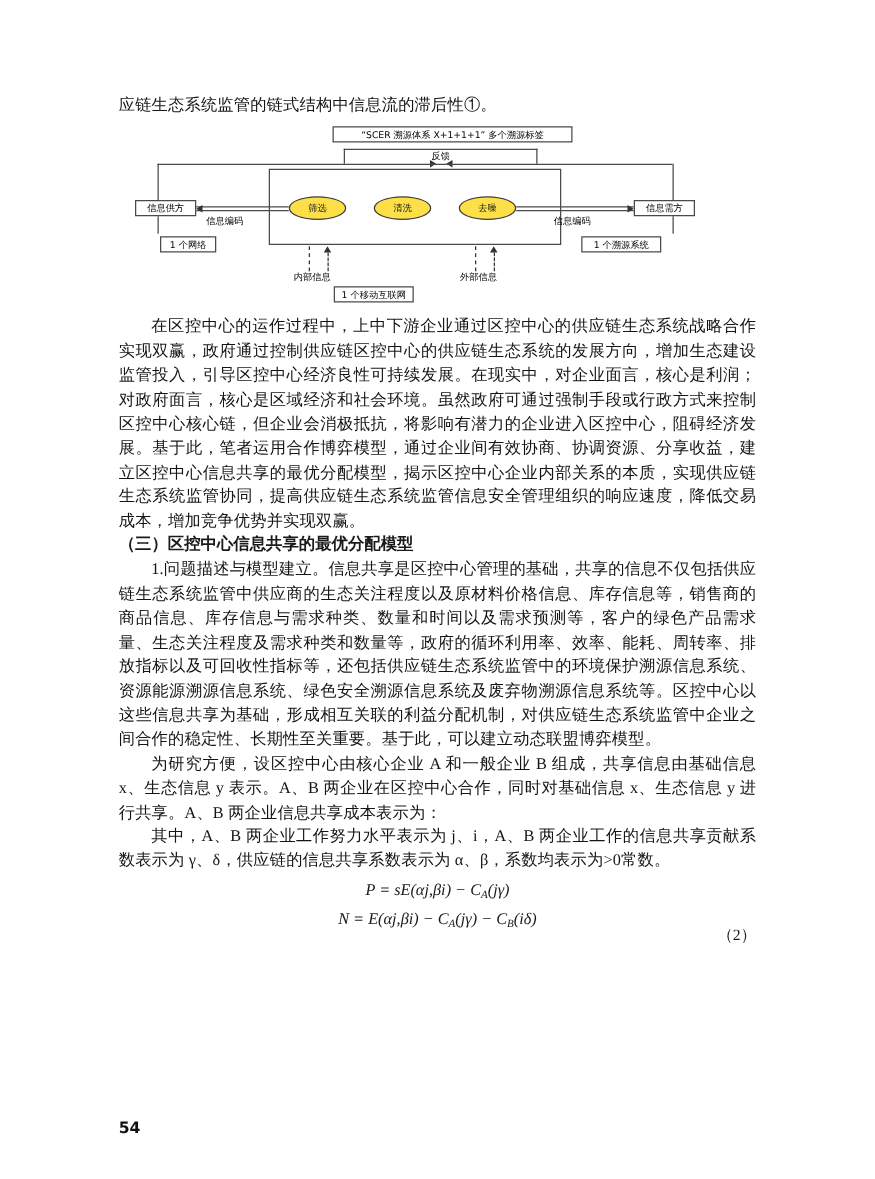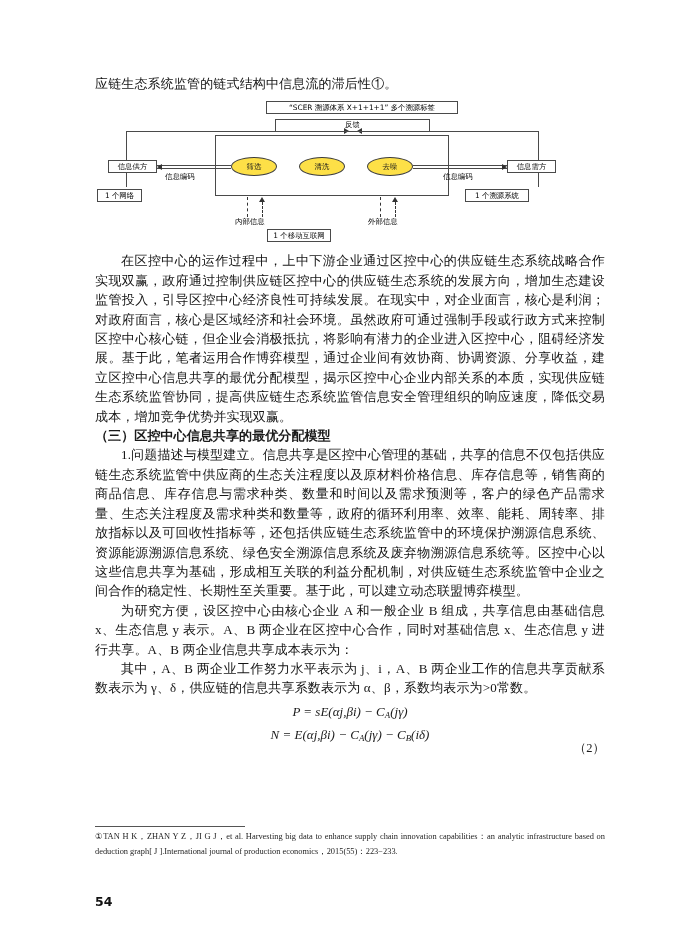--- a/index.html
+++ b/index.html
@@ -228,21 +228,21 @@
       <div class="hline" style="left:62px; top:69px; width:74px;"></div>
       <div class="arrow-l" style="left:62px; top:64.5px;"></div>
 
       <div class="hline" style="left:318px; top:66px; width:94px;"></div>
       <div class="hline" style="left:318px; top:69px; width:94px;"></div>
       <div class="arrow-r" style="left:407px; top:64.5px;"></div>
 
       <div class="dlabel" style="left:70px; top:74px;">信息编码</div>
       <div class="dlabel" style="left:348px; top:74px;">信息编码</div>
 
-      <div class="dbox" style="left:2px; top:90px; width:45px; height:13px;">1 个网络</div>
+      <div class="dbox" style="left:33px; top:90px; width:45px; height:13px;">1 个网络</div>
 
       <div class="dbox" style="left:370px; top:90px; width:64px; height:13px;">1 个溯源系统</div>
 
       <div class="dashv" style="left:152px; top:98px; height:20px;"></div>
       <div class="dashv" style="left:167px; top:103px; height:15px;"></div>
       <div class="arrow-u" style="left:164px; top:98px;"></div>
 
       <div class="dashv" style="left:285px; top:98px; height:20px;"></div>
       <div class="dashv" style="left:300px; top:103px; height:15px;"></div>
       <div class="arrow-u" style="left:297px; top:98px;"></div>
@@ -271,20 +271,16 @@
         P = sE(α<i>j</i>,β<i>i</i>) − C<sub>A</sub>(<i>j</i>γ)
       </div>
       <div class="fline">
         N = E(α<i>j</i>,β<i>i</i>) − C<sub>A</sub>(<i>j</i>γ) − C<sub>B</sub>(<i>i</i>δ)
       </div>
       <span class="formula-num">（2）</span>
     </div>
 
   </div>
 
-  <div class="footnote-area">
-    <div class="fn-rule"></div>
-    <p class="footnote">①TAN H K，ZHAN Y Z，JI G J，et al. Harvesting big data to enhance supply chain innovation capabilities：an analytic infrastructure based on deduction graph[ J ].International journal of production economics，2015(55)：223−233.</p>
-  </div>
 
   <div class="pagenum">54</div>
 
 </div>
 
 </body></html>

